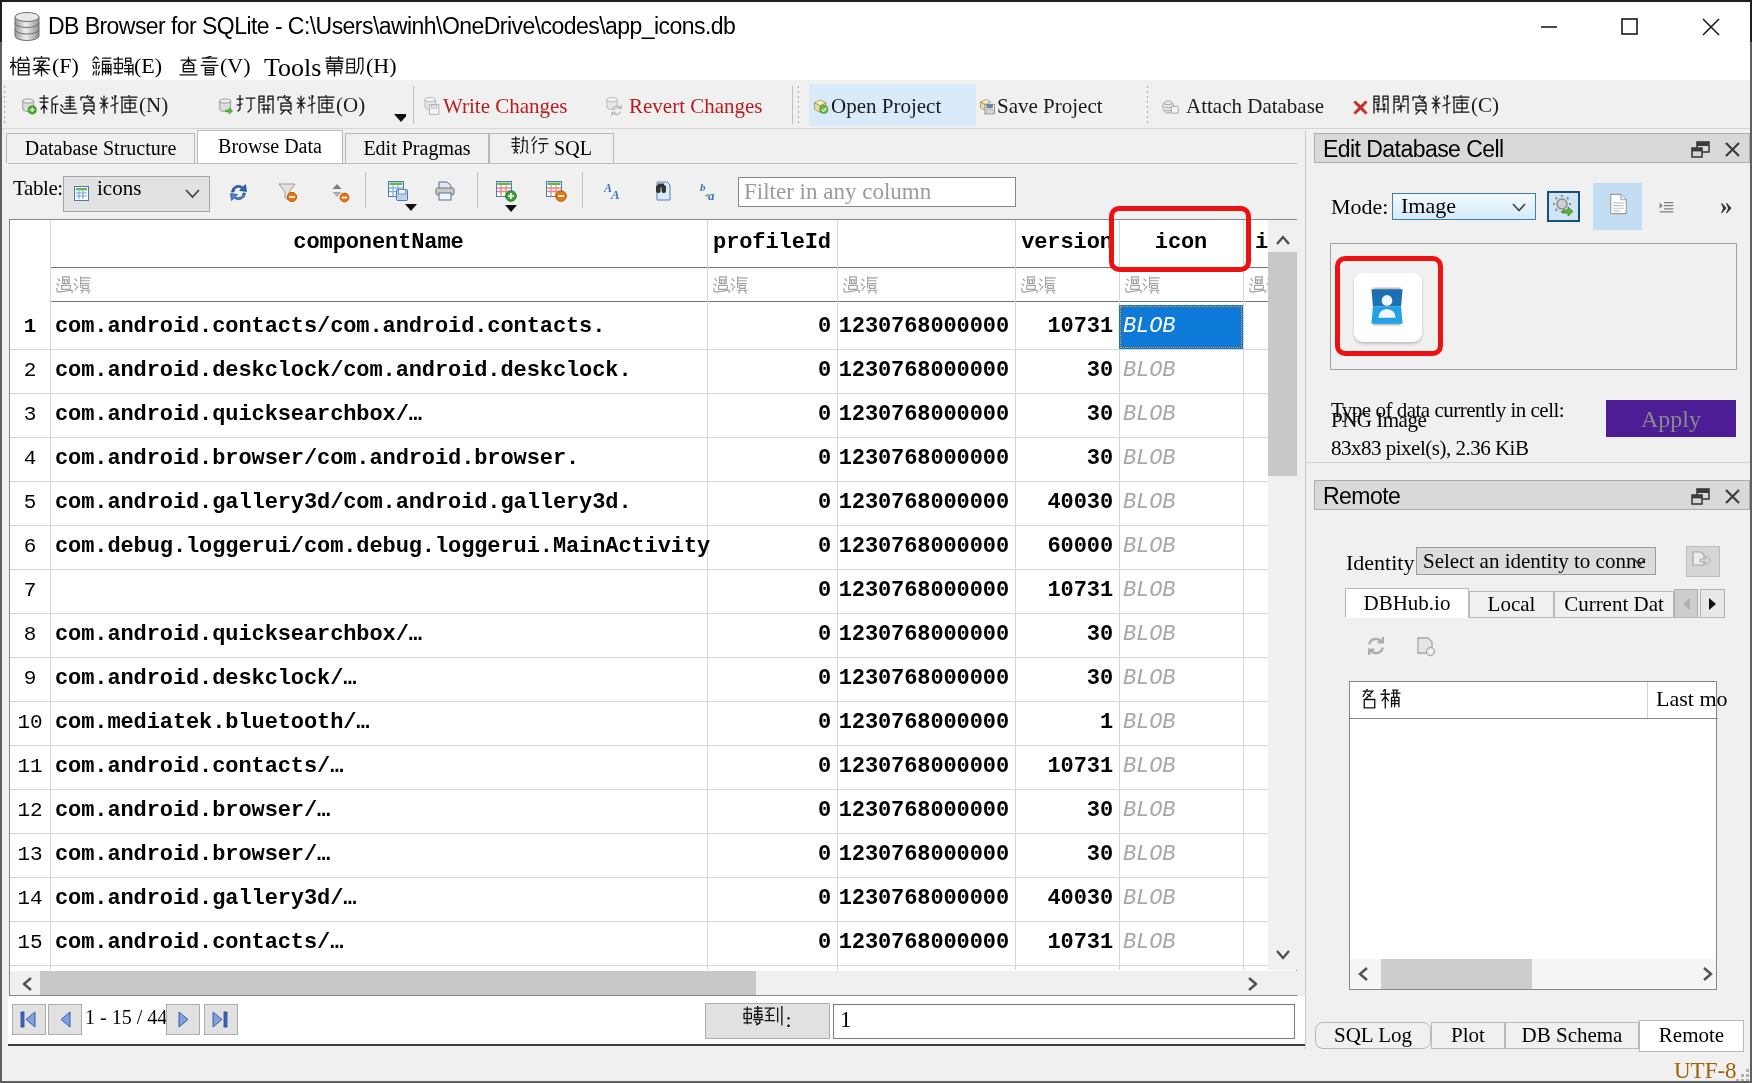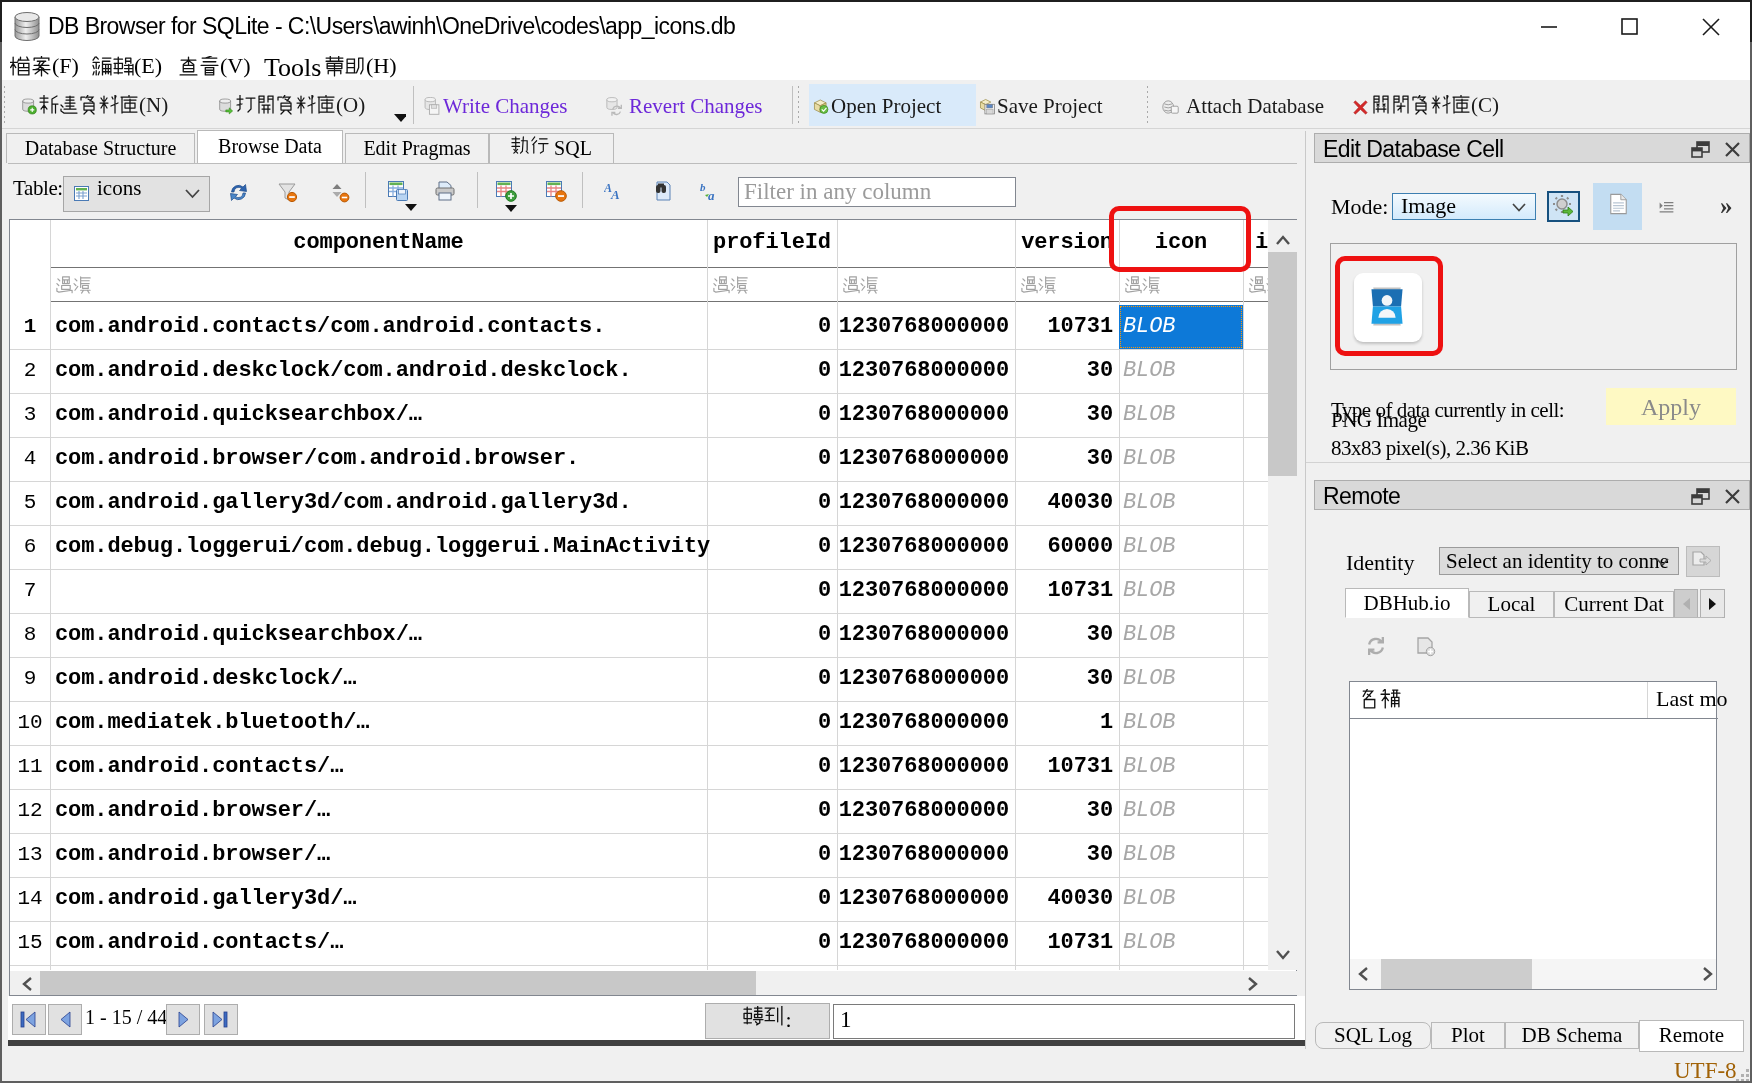--- a/index.html
+++ b/index.html
@@ -8,21 +8,21 @@
   .abs { position:absolute; }
   .serif { font-family:"Liberation Serif", serif; }
   .sans { font-family:"Liberation Sans", sans-serif; }
 
   
   #titlebar { left:0; top:0; width:1752px; height:53px; background:#fff; border-top:1px solid #2b2b2b; }
   #menubar { left:0; top:53px; width:1752px; height:27px; background:#fff; }
   .menuitem { position:absolute; top:0; font-size:22px; color:#000; }
   #toolbar { left:0; top:80px; width:1752px; height:49px; background:#f0f0f0; border-bottom:1px solid #d5d5d5; }
   .tbtxt { position:absolute; font-size:21px; color:#1a1a1a; top:14px; }
-  .tbtxt.dis { color:#6d28d9; }
+  .tbtxt.dis { color:#b91c1c; }
   .vsep { position:absolute; top:6px; height:38px; width:1px; background:#c0c0c0; }
   .dotsep { position:absolute; top:6px; height:40px; width:3px;
      background-image:repeating-linear-gradient(#a9a9a9 0 2px, transparent 2px 5px); background-size:1px 100%; background-repeat:no-repeat; background-position:1px 0; }
 
   
   .mtab { position:absolute; top:133px; height:30px; background:#f0f0f0; border:1px solid #b9b9b9; border-bottom:none; font-size:20px; text-align:center; color:#000; }
   .mtab.active { top:130px; height:33px; background:#fff; z-index:3; }
   #tabline { left:8px; top:163px; width:1289px; height:1px; background:#bcbcbc; }
 
   
@@ -505,21 +505,21 @@
 <div class="sbtrack" style="left:0;top:751px;width:1258px;height:24px;"></div>
 <div class="sbthumb" style="left:30px;top:751px;width:716px;height:24px;"></div>
 <svg class="abs" style="left:12px;top:756px;" width="11" height="16">
       <path d="M9 2 L2 8 L9 14" fill="none" stroke="#505050" stroke-width="2.4"></path>
     </svg>
 <div class="abs" style="left:1258px;top:751px;width:29px;height:24px;background:#f0f0f0;"></div>
     <svg class="abs" style="left:1237px;top:756px;" width="11" height="16">
       <path d="M2 2 L9 8 L2 14" fill="none" stroke="#505050" stroke-width="2.4"></path>
     </svg>
 </div>
-<div id="bottomnav" class="abs" style="left:8px;top:996px;width:1297px;height:50px;background:#fff;border-bottom:6px solid #404040;">
+<div id="bottomnav" class="abs" style="left:8px;top:996px;width:1297px;height:50px;background:#fff;border-bottom:2px solid #404040;">
   <div class="navbtn" style="left:4px;top:8px;width:34px;height:31px;"></div>
   <svg class="abs" style="left:12px;top:14px;" width="17" height="19" viewBox="0 0 17 19">
     <rect x="1" y="2" width="3" height="15" fill="#3c6bc0" stroke="#27408f" stroke-width="0.8"></rect>
     <path d="M15 2 L6 9.5 L15 17 Z" fill="#7da3e0" stroke="#27408f" stroke-width="0.8"></path>
   </svg>
   <div class="navbtn" style="left:40px;top:8px;width:34px;height:31px;"></div>
   <svg class="abs" style="left:50px;top:14px;" width="15" height="19" viewBox="0 0 15 19">
     <path d="M12 2 L3 9.5 L12 17 Z" fill="#7da3e0" stroke="#27408f" stroke-width="0.8"></path>
   </svg>
   <span class="abs serif" style="left:77px;top:10px;font-size:20px;">1 - 15 / 44</span>
@@ -596,38 +596,38 @@
     <path d="M6 46 L38 46 L37 42 L7 42 Z" fill="#c2c2c2"></path>
     <path d="M4 4 L40 4 L38.3 24 L5.7 24 Z" fill="#1b6fb3"></path>
     <path d="M5.7 24 L38.3 24 L40 44 L4 44 Z" fill="#20a2e5"></path>
     <circle cx="22" cy="17" r="6.2" fill="#f2f6f9"></circle>
     <path d="M12 37 a10 10 0 0 1 20 0 Z" fill="#f2f6f9"></path>
   </svg>
   <div class="abs" style="left:1335px;top:256px;width:108px;height:100px;border:5px solid #ee1111;border-radius:10px;"></div>
   <span class="abs serif" style="left:1331px;top:380px;font-size:21px;letter-spacing:-0.5px;margin-top:18px;">Type of data currently in cell:</span>
   <span class="abs serif" style="left:1331px;top:408px;font-size:21px;letter-spacing:-0.5px;">PNG Image</span>
   <span class="abs serif" style="left:1331px;top:436px;font-size:21px;letter-spacing:-0.5px;">83x83 pixel(s), 2.36 KiB</span>
-  <div class="abs" style="left:1606px;top:388px;width:130px;height:37px;background:#fef9c3;text-align:center;">
+  <div class="abs" style="left:1606px;top:400px;width:130px;height:37px;background:#4c1d95;text-align:center;">
     <span class="serif" style="font-size:24px;color:#8a8a8a;line-height:38px;">Apply</span>
   </div>
 
   <div class="dockbar" style="top:480px;">
     <span class="docktitle">Remote</span>
     <svg class="abs" style="left:376px;top:7px;" width="20" height="18" viewBox="0 0 20 18">
       <rect x="6" y="1" width="12" height="10" fill="none" stroke="#3c3c3c" stroke-width="1.6"></rect>
       <rect x="6" y="1" width="12" height="4" fill="#3c3c3c"></rect>
       <rect x="1" y="7" width="10" height="9" fill="#d6d6d6" stroke="#3c3c3c" stroke-width="1.6"></rect>
       <rect x="1" y="7" width="10" height="3.4" fill="#3c3c3c"></rect>
     </svg>
     <svg class="abs" style="left:409px;top:7px;" width="17" height="17">
         <path d="M2 2 L15 15 M15 2 L2 15" stroke="#3c3c3c" stroke-width="2.2"></path>
       </svg>
   </div>
   <span class="abs serif" style="left:1346px;top:550px;font-size:22px;">Identity</span>
-  <div class="abs" style="left:1416px;top:547px;width:240px;height:28px;background:#dcdcdc;border:1px solid #9b9b9b;margin-left:23px;">
+  <div class="abs" style="left:1416px;top:547px;width:240px;height:28px;background:#dcdcdc;border:1px solid #9b9b9b;">
     <span class="serif" style="position:absolute;left:6px;top:1px;font-size:21px;white-space:nowrap;">Select an identity to conne</span>
     <svg class="abs" style="left:216px;top:10px;" width="13" height="9">
         <path d="M1 1 L6.5 7 L12 1" fill="none" stroke="#444" stroke-width="1.6"></path>
       </svg>
   </div>
   <div class="abs" style="left:1686px;top:546px;width:34px;height:31px;background:#d6d6d6;border:1px solid #bcbcbc;"></div>
   <svg class="abs" style="left:1692px;top:551px;" width="21" height="21" viewBox="0 0 21 21">
     <path d="M1 1 L9 1 L12 4 L12 14 L1 14 Z" fill="#ececec" stroke="#a5a5a5" stroke-width="1.2"></path>
     <path d="M8 8 L14 8 L14 5 L19 9.5 L14 14 L14 11 L8 11 Z" fill="#dadada" stroke="#a5a5a5" stroke-width="0.8"></path>
   </svg>

